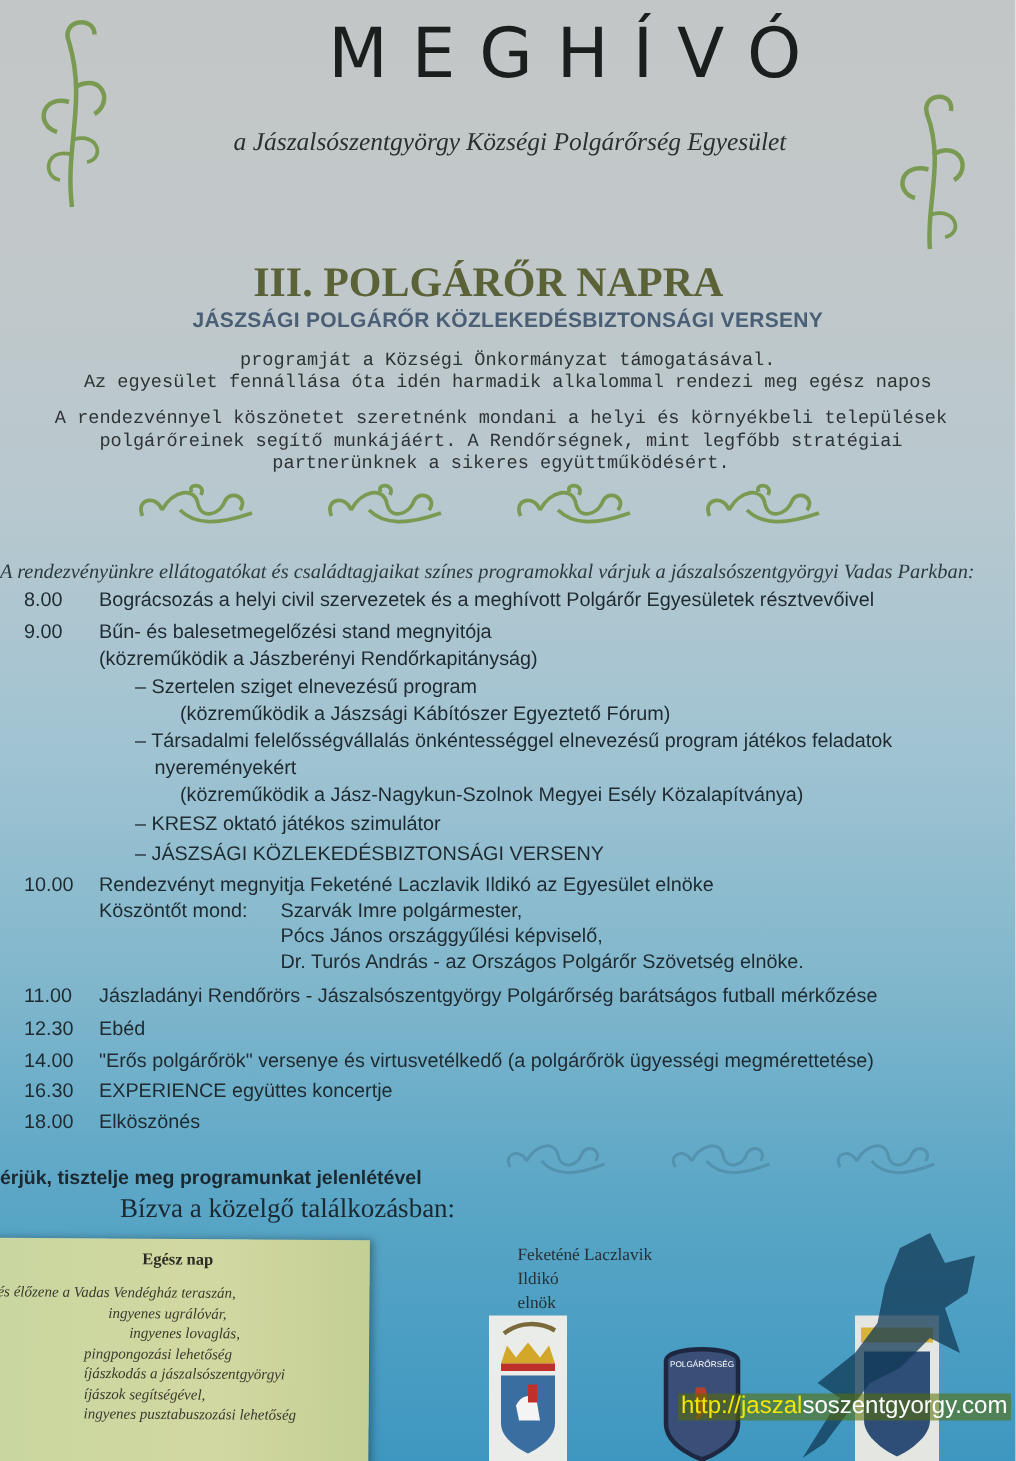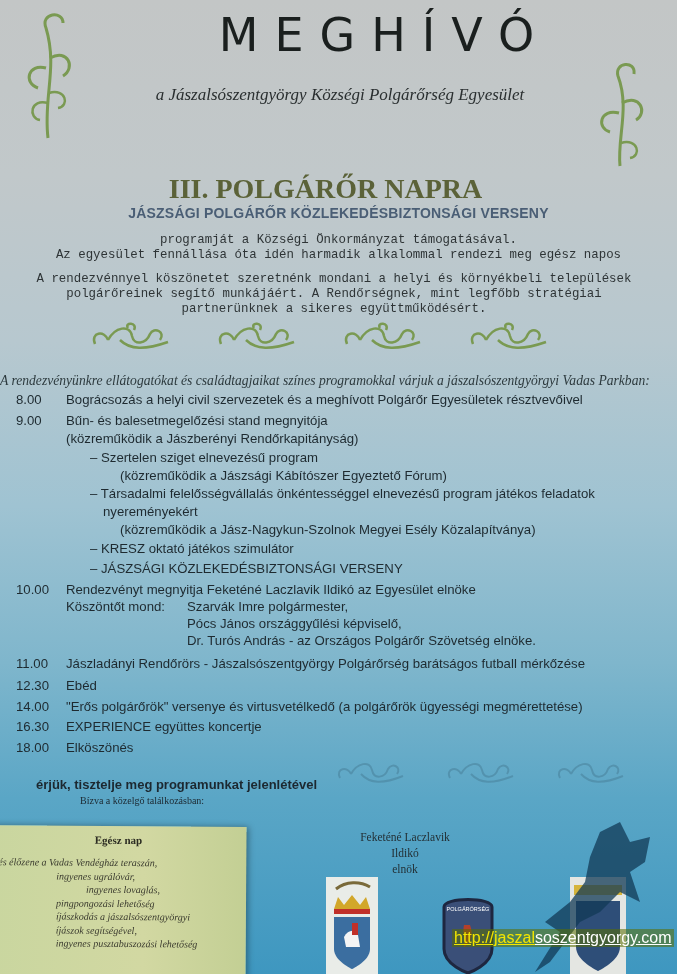--- a/index.html
+++ b/index.html
@@ -35,34 +35,34 @@
   .swirl-row { left: 90px; top: 322px; display: flex; gap: 46px; }
   .swirl-row2 { left: 335px; top: 758px; display: flex; gap: 40px; opacity: 0.35; }
   .lead {
     left: 0; width: 677px; top: 357px; white-space: nowrap;
     font-family: "Liberation Serif", serif; font-style: italic; font-size: 13.6px; color: #2d3a3e; margin-top: 16px;
   }
   .prog { left: 16px; top: 388px; width: 660px; font-family: "Liberation Sans", sans-serif; font-size: 13.2px; color: #1e2a30; }
   .row { position: absolute; left: 0; white-space: nowrap; }
   .time { position: absolute; left: 0; width: 44px; }
   .txt { position: absolute; left: 50px; }
-  .closing1 { left: 0; top: 777px; font-weight: bold; font-size: 13px; color: #1c2830; padding-left: 36px; }
-  .closing2 { left: 80px; top: 795px; font-family: "Liberation Serif", serif; font-size: 10px; color: #1c2830; }
+  .closing1 { left: 0; top: 777px; font-weight: bold; font-size: 13px; color: #1c2830; }
+  .closing2 { left: 80px; top: 795px; font-family: "Liberation Serif", serif; font-size: 18px; color: #1c2830; }
   .yellow-card {
     left: -10px; top: 826px; width: 256px; height: 160px;
     background: linear-gradient(90deg, #c9d69f 0%, #d2d8a2 60%, #c3cf94 100%);
     box-shadow: 2px 0 6px rgba(0,0,0,0.35);
     transform: rotate(0.4deg);
   }
   .card-title { position: absolute; left: 0; width: 256px; top: 8px; text-align: center; font-family: "Liberation Serif", serif; font-weight: bold; font-size: 11px; color: #2c2c22; }
   .card-lines { position: absolute; left: 8px; top: 30px; font-family: "Liberation Serif", serif; font-style: italic; font-size: 10px; line-height: 13.5px; color: #3a3a2e; }
   .card-lines div { white-space: nowrap; }
-  .signer { left: 345px; top: 829px; width: 120px; text-align: center; font-family: "Liberation Serif", serif; font-size: 11.5px; line-height: 16px; color: #233036; }
+  .signer { left: 345px; top: 829px; width: 120px; font-family: "Liberation Serif", serif; font-size: 11.5px; line-height: 16px; color: #233036; }
   .url { left: 452px; top: 929px; font-size: 16px; color: #f3e600; background: rgba(90,110,0,0.55); padding: 0 2px; white-space: nowrap; }
-  .url span { color: #ffffff; background: transparent; text-decoration: underline; }
+  .url span { color: #ffffff; background: transparent; }
 </style>
 </head>
 <body>
 
 <div class="abs title">MEGHÍVÓ</div>
 
 <svg class="abs" style="left:18px;top:8px" width="60" height="135">
   <path d="M30 130 C 25 90, 40 60, 28 20 C 22 5, 45 2, 45 15" stroke="#7a9a52" stroke-width="3" fill="none"></path>
   <path d="M28 60 C 10 55, 5 75, 20 80" stroke="#7a9a52" stroke-width="3" fill="none"></path>
   <path d="M32 50 C 50 40, 58 60, 45 68" stroke="#7a9a52" stroke-width="3" fill="none"></path>
@@ -191,21 +191,21 @@
     </svg>
 </div>
 
 <div class="abs closing1">érjük, tisztelje meg programunkat jelenlétével</div>
 <div class="abs closing2">Bízva a közelgő találkozásban:</div>
 
 <div class="abs yellow-card">
   <div class="card-title">Egész nap</div>
   <div class="card-lines">
     <div style="margin-left:0">és élőzene a Vadas Vendégház teraszán,</div>
-    <div style="margin-left:58px">ingyenes ugrálóvár,</div>
+    <div style="margin-left:74px">ingyenes ugrálóvár,</div>
     <div style="margin-left:88px">ingyenes lovaglás,</div>
     <div style="margin-left:58px">pingpongozási lehetőség</div>
     <div style="margin-left:58px">íjászkodás a jászalsószentgyörgyi</div>
     <div style="margin-left:58px">íjászok segítségével,</div>
     <div style="margin-left:58px">ingyenes pusztabuszozási lehetőség</div>
   </div>
 </div>
 
 <div class="abs signer">
   <div>Feketéné Laczlavik Ildikó</div>

